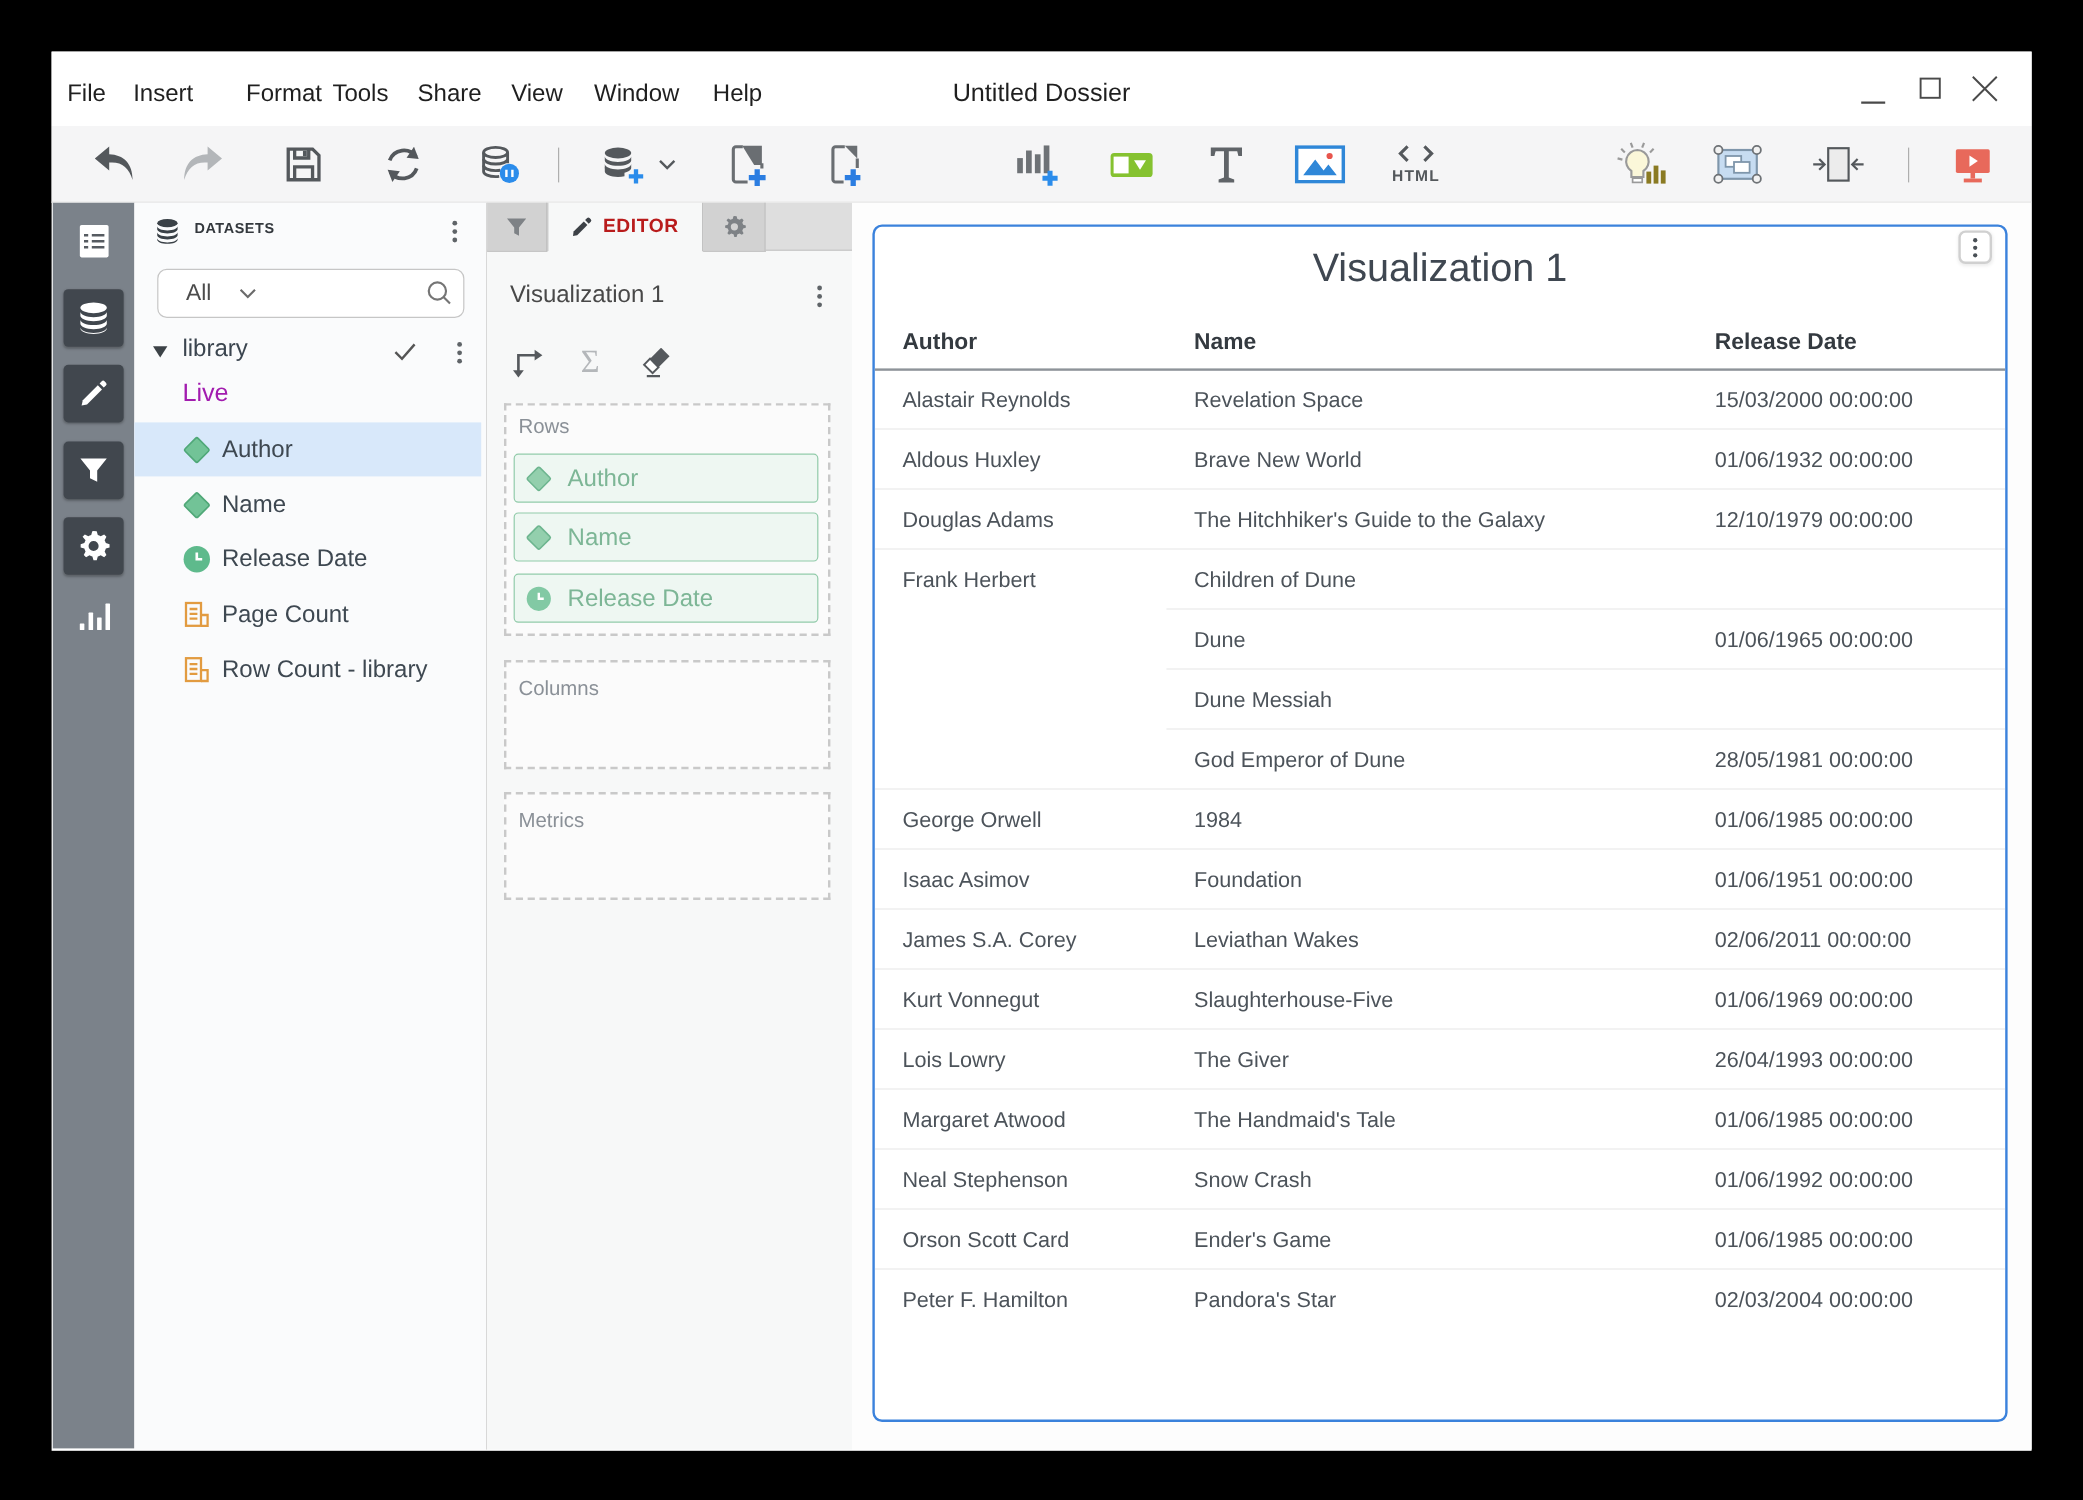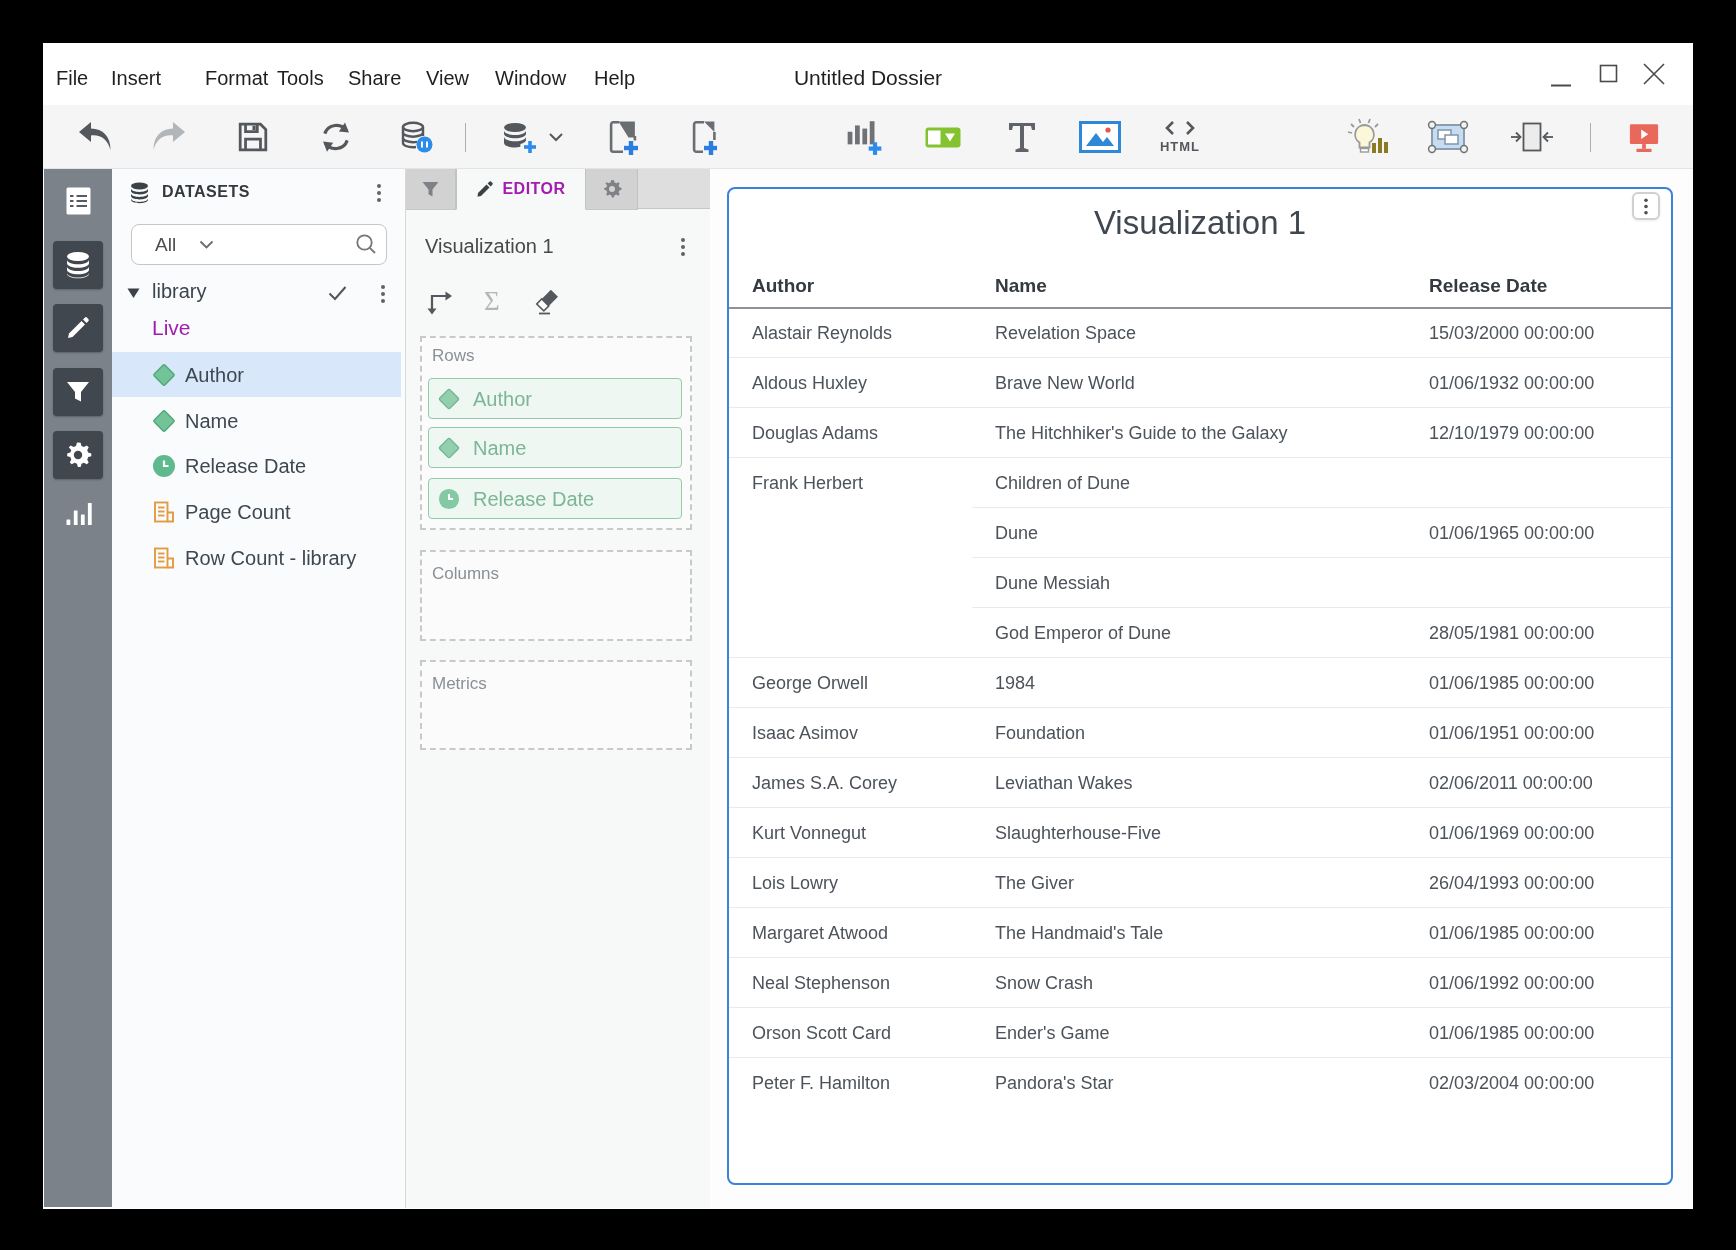--- a/index.html
+++ b/index.html
@@ -294,21 +294,21 @@
     </div>
     <div class="datasets">
       <svg style="position:absolute;left:17px;top:13px;" width="21" height="22" viewBox="0 0 21 22">
           <g fill="#3a4147">
             <ellipse cx="10.5" cy="4" rx="8.5" ry="3.4"></ellipse>
             <path d="M2 6.6 c0 1.9 3.8 3.4 8.5 3.4 s8.5 -1.5 8.5 -3.4 v2.5 c0 1.9 -3.8 3.4 -8.5 3.4 s-8.5 -1.5 -8.5 -3.4 Z"></path>
             <path d="M2 11.6 c0 1.9 3.8 3.4 8.5 3.4 s8.5 -1.5 8.5 -3.4 v2.5 c0 1.9 -3.8 3.4 -8.5 3.4 s-8.5 -1.5 -8.5 -3.4 Z"></path>
             <path d="M2 16.6 c0 1.9 3.8 3.4 8.5 3.4 s8.5 -1.5 8.5 -3.4 v1.2 c0 1.9 -3.8 3.4 -8.5 3.4 s-8.5 -1.5 -8.5 -3.4 Z"></path>
           </g>
         </svg>
-      <div style="position:absolute;left:50px;top:14px;font-size:16px;font-weight:bold;letter-spacing:.5px;color:#33383d;">DATASETS</div>
+      <div style="position:absolute;left:50px;top:14px;font-size:12px;font-weight:bold;letter-spacing:.5px;color:#33383d;">DATASETS</div>
       <div class="kebab" style="left:265px;top:15px;"></div>
       <div style="position:absolute;left:19px;top:55px;width:256px;height:41px;background:#fff;border:1px solid #c6c6c6;border-radius:8px;"></div>
       <div style="position:absolute;left:43px;top:55px;height:41px;line-height:42px;font-size:19px;color:#4c4c4c;">All</div>
       <svg style="position:absolute;left:87px;top:71px;" width="15" height="10" viewBox="0 0 15 10">
           <path d="M1.5 1.5 L7.5 7.5 L13.5 1.5" fill="none" stroke="#6b6b6b" stroke-width="1.8"></path>
         </svg>
       <svg style="position:absolute;left:243px;top:64px;" width="22" height="23" viewBox="0 0 22 23">
           <circle cx="9.5" cy="9.5" r="7.2" fill="none" stroke="#757575" stroke-width="1.8"></circle>
           <line x1="14.8" y1="14.8" x2="20" y2="20" stroke="#757575" stroke-width="1.8"></line>
         </svg>
@@ -361,21 +361,21 @@
       <div class="tab" style="left:0;width:50px;">
         <svg width="19" height="19" viewBox="0 0 19 19">
             <path d="M1.5 2 h16 L11.5 9.5 v7 l-4 -2.2 v-4.8 Z" fill="#7e8286"></path>
           </svg>
       </div>
       <div class="tab" style="left:50px;width:130px;background:#f7f8f8;border-right:1px solid #c2c2c2;border-left:1px solid #c2c2c2;border-bottom:1px solid #f7f8f8;">
         <svg width="18" height="18" viewBox="0 0 18 18" style="margin-right:8px;">
             <path d="M2 13 L10.5 4.5 L13.5 7.5 L5 16 L1.5 16.7 Z" fill="#3c4146"></path>
             <path d="M11.6 3.4 L14.6 6.4 L16.3 4.7 a1.4 1.4 0 0 0 0 -2 l-1 -1 a1.4 1.4 0 0 0 -2 0 Z" fill="#3c4146"></path>
           </svg>
-        <span style="font-size:16px;font-weight:bold;letter-spacing:.5px;color:#a21caf;">EDITOR</span>
+        <span style="font-size:16px;font-weight:bold;letter-spacing:.5px;color:#b91c1c;">EDITOR</span>
       </div>
       <div class="tab" style="left:180px;width:52px;">
         <svg width="20" height="20" viewBox="0 0 28 28">
             <path d="M14 1.5 l2.6 0.3 .9 3.1 a9.5 9.5 0 0 1 2.4 1l2.9 -1.5 1.9 1.9 -1.5 2.9 a9.5 9.5 0 0 1 1 2.4 l3.1 .9 0 2.7 -3.1 .9 a9.5 9.5 0 0 1 -1 2.4 l1.5 2.9 -1.9 1.9 -2.9 -1.5 a9.5 9.5 0 0 1 -2.4 1 l-.9 3.1 -2.7 0 -.9 -3.1 a9.5 9.5 0 0 1 -2.4 -1 l-2.9 1.5 -1.9 -1.9 1.5 -2.9 a9.5 9.5 0 0 1 -1 -2.4 l-3.1 -.9 0 -2.7 3.1 -.9 a9.5 9.5 0 0 1 1 -2.4 L4.8 6.3 6.7 4.4 9.6 5.9 a9.5 9.5 0 0 1 2.4 -1 l.9 -3.1 Z M14 9.8 a4.2 4.2 0 1 0 0 8.4 a4.2 4.2 0 0 0 0 -8.4 Z" fill="#7e8286"></path>
           </svg>
       </div>
       <div style="position:absolute;left:19px;top:66px;font-size:20px;color:#484848;">Visualization 1</div>
       <div class="kebab" style="left:275px;top:69px;"></div>
       <svg style="position:absolute;left:20px;top:119px;" width="28" height="28" viewBox="0 0 28 28">
           <path d="M6 23 V8 H20" fill="none" stroke="#55595d" stroke-width="2.2"></path>

